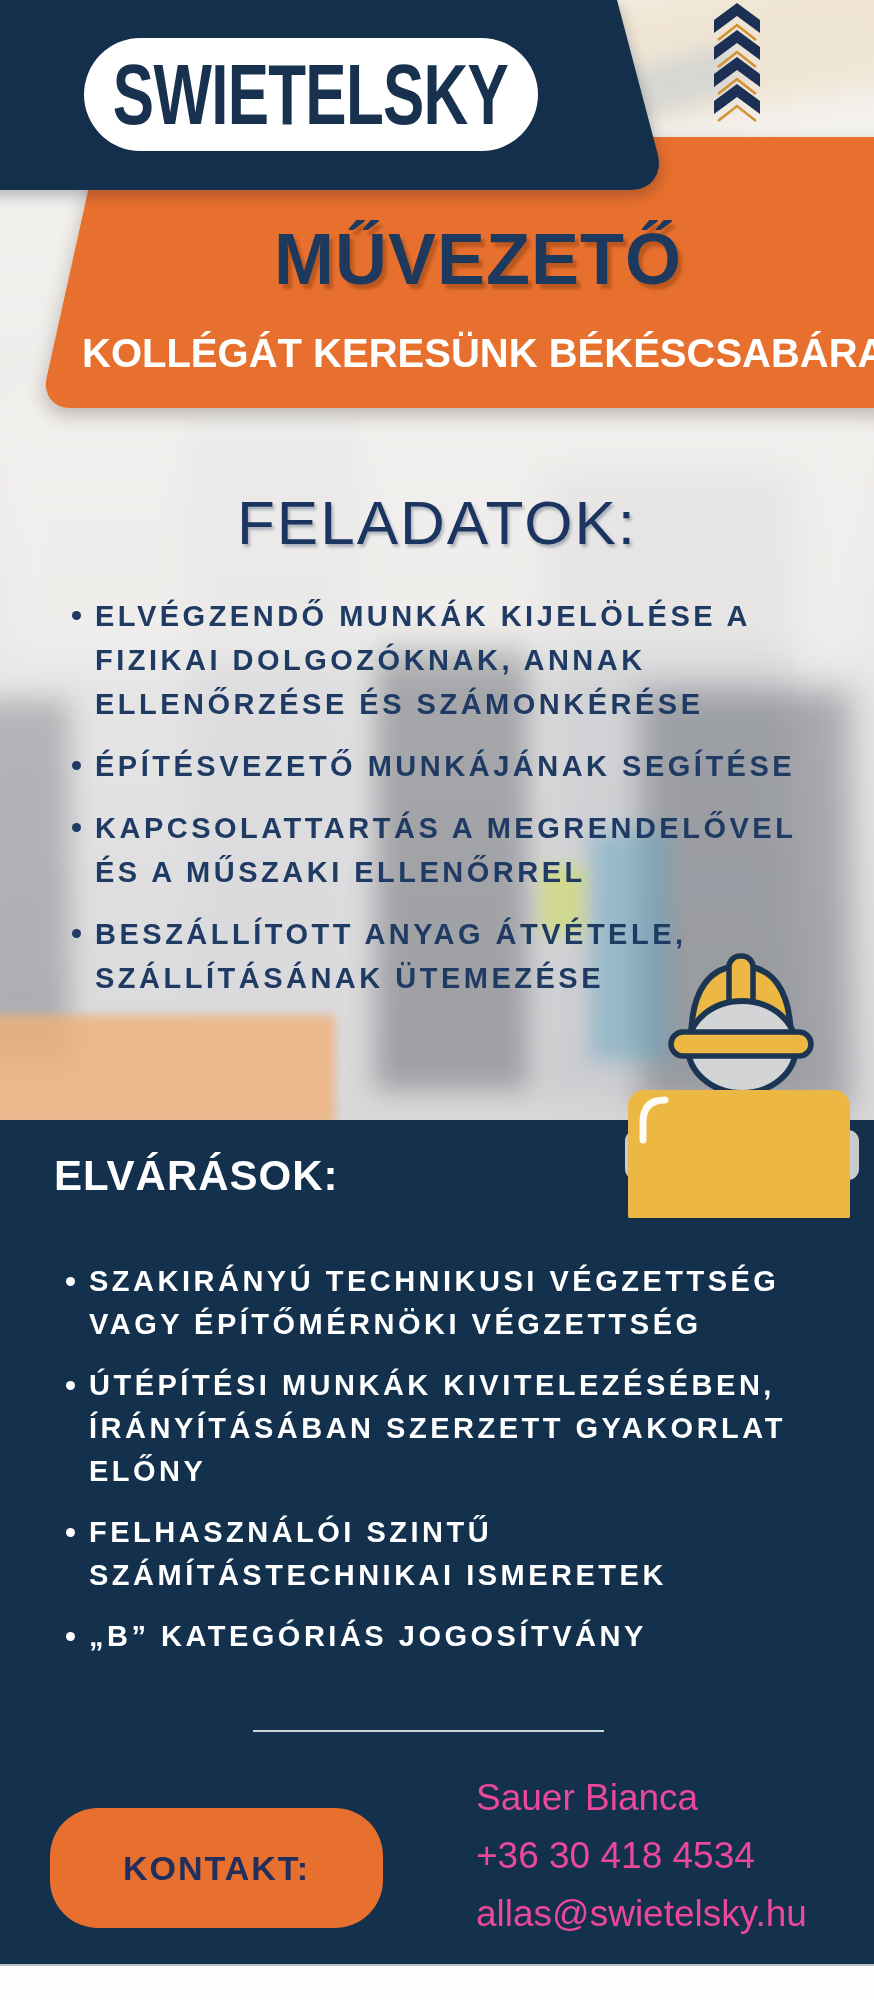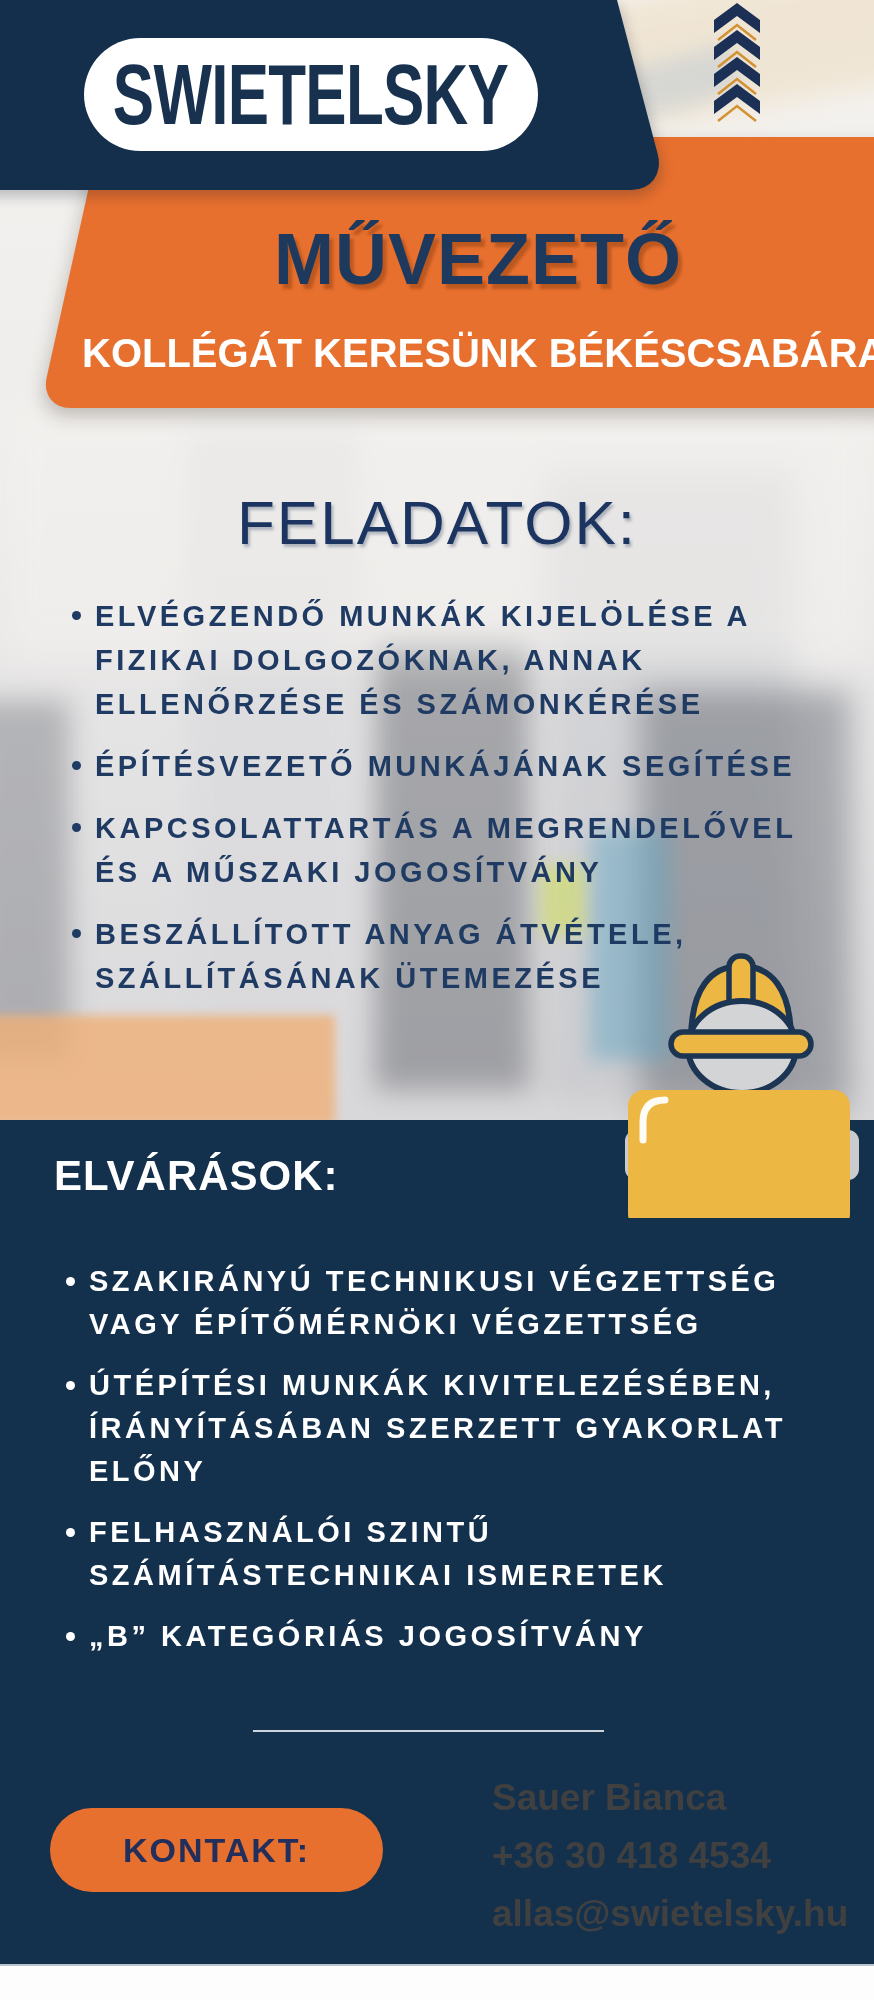--- a/index.html
+++ b/index.html
@@ -82,26 +82,26 @@
   }
   .req-list {
     position:absolute; left:66px; top:1260px; width:745px;
     color:#ffffff; font-size:29px; font-weight:bold; line-height:43px; letter-spacing:3.5px;
   }
   .req-list li { margin-bottom:19px; }
 
   
   .divider { position:absolute; left:253px; top:1730px; width:351px; height:2px; background:#ccd3da; }
   .kontakt-btn {
-    position:absolute; left:50px; top:1808px; width:333px; height:84px;
+    position:absolute; left:50px; top:1808px; width:333px; height:120px;
     background:#e8702e; border-radius:48px; border:none; cursor:pointer;
     display:flex; align-items:center; justify-content:center;
   }
   .kontakt-btn span { font-size:34px; font-weight:bold; color:#222e5b; letter-spacing:2px; font-family:"Liberation Sans", sans-serif; }
-  .contact { position:absolute; left:492px; top:1769px; color:#404040; font-weight:bold; }
+  .contact { position:absolute; left:476px; top:1769px; color:#ec4899; font-weight:normal; }
   .contact div { font-size:37px; line-height:58px; white-space:nowrap; }
 
   
   .footer { position:absolute; left:0; top:1964px; width:874px; height:36px; background:#fdfdfe; border-top:2px solid #b9c3ce; }
 </style>
 </head>
 <body>
 
 <div id="poster">
 
@@ -153,21 +153,21 @@
         <span>ELVÉGZENDŐ MUNKÁK KIJELÖLÉSE A FIZIKAI DOLGOZÓKNAK, ANNAK ELLENŐRZÉSE ÉS SZÁMONKÉRÉSE</span>
       </li>
 
       <li>
         <span class="dot"></span>
         <span>ÉPÍTÉSVEZETŐ MUNKÁJÁNAK SEGÍTÉSE</span>
       </li>
 
       <li>
         <span class="dot"></span>
-        <span>KAPCSOLATTARTÁS A MEGRENDELŐVEL ÉS A MŰSZAKI JOGOSÍTVÁNY</span>
+        <span>KAPCSOLATTARTÁS A MEGRENDELŐVEL ÉS A MŰSZAKI ELLENŐRREL</span>
       </li>
 
       <li>
         <span class="dot"></span>
         <span>BESZÁLLÍTOTT ANYAG ÁTVÉTELE, SZÁLLÍTÁSÁNAK ÜTEMEZÉSE</span>
       </li>
     </ul>
 
   <div class="navy-main"></div>
 

